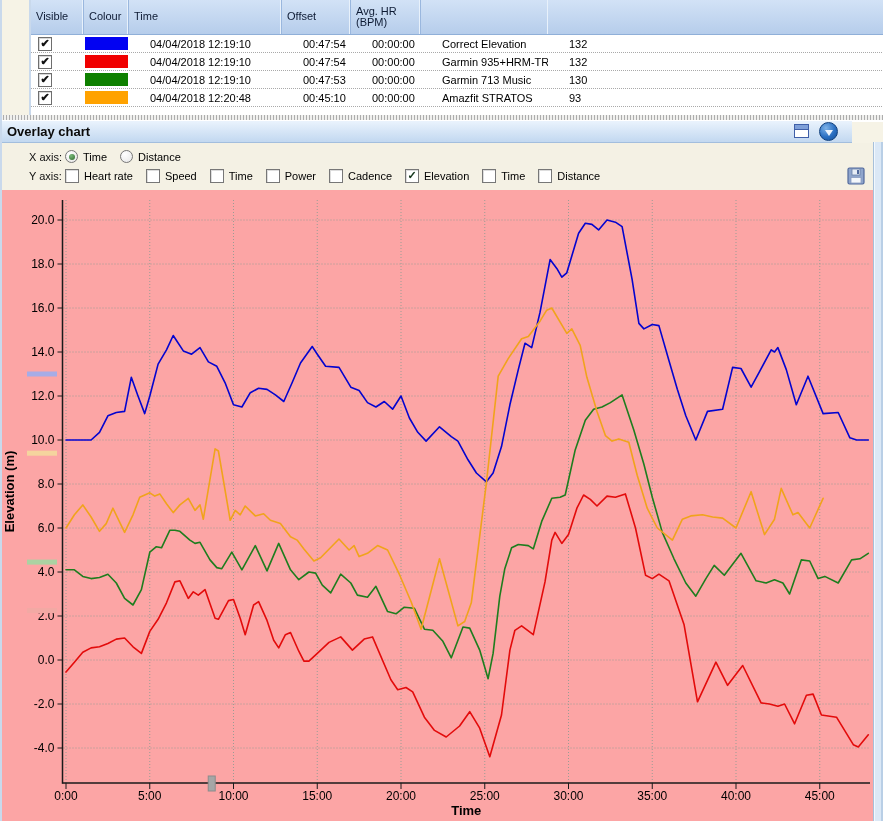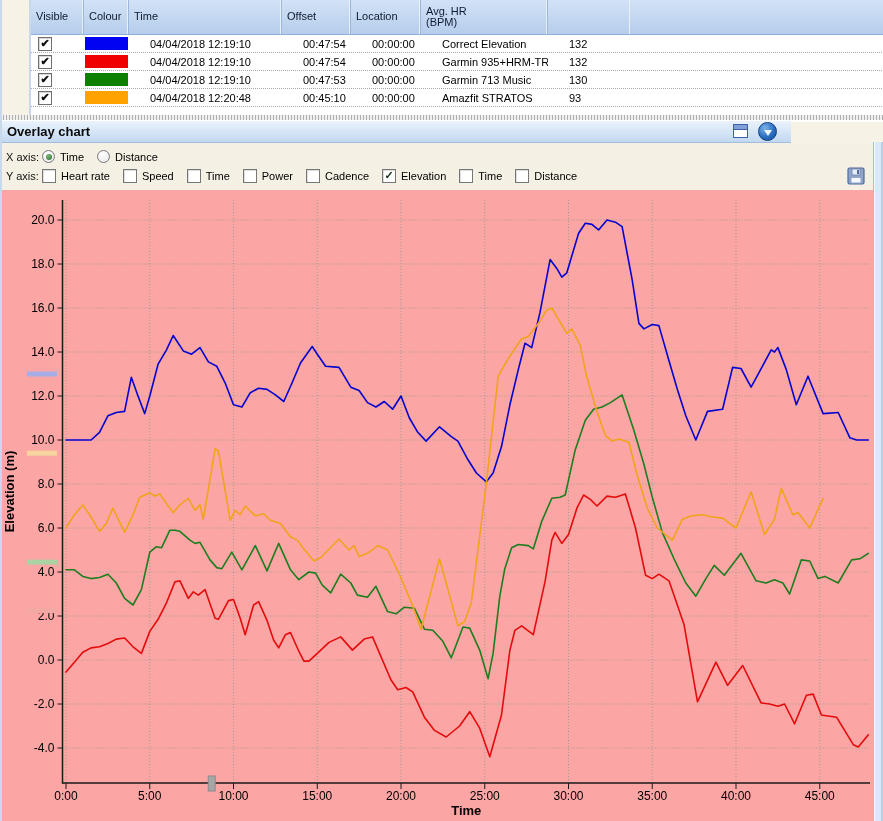--- a/index.html
+++ b/index.html
@@ -15,32 +15,32 @@
   .th{border-right:1px solid #9ab7de;box-shadow:inset -1px 0 0 #e8f1fb;display:flex;align-items:center;padding:1px 0 1px 5px;color:#0d1a33;line-height:11.5px;white-space:pre-line;}
   .tbody .trow{display:grid;grid-template-columns:53px 45px 153px 69px 70px 127px 82px 1fr;height:17px;align-items:center;border-bottom:1px dotted #a9a9a9;background:#fff;}
   .cell{padding-left:21px;white-space:nowrap;overflow:hidden;}
   .cbox{width:12px;height:12px;border:1px solid #6e6e6e;background:#fff;margin-left:7px;display:flex;align-items:center;justify-content:center;box-shadow:inset 1px 1px 0 #d8d8d8;}
   .cbox .mark{font-size:11px;line-height:10px;color:#111;margin-top:-1px;font-weight:bold;}
   .swatch{width:43px;height:13px;margin-left:1px;}
   
   .splitter{position:absolute;left:0;top:115px;width:883px;height:5px;
     background:repeating-linear-gradient(90deg,#adadad 0 1px,#f0f0ee 1px 3px);}
   
-  .overlay-bar{position:absolute;left:0;top:120px;width:791px;height:23px;box-sizing:border-box;
+  .overlay-bar{position:absolute;left:0;top:120px;width:852px;height:23px;box-sizing:border-box;
     background:linear-gradient(#eaf3fd,#c2d8f0);border-top:1px solid #fff;border-bottom:1px solid #a3bedd;}
   .overlay-bar .title{position:absolute;left:7px;top:3px;font-size:13px;font-weight:bold;color:#0a0a0a;}
   .panel-icon{position:absolute;right:43px;top:3px;width:15px;height:14px;border:1px solid #3f5fa8;background:#fff;box-sizing:border-box;}
   .panel-icon::before{content:"";display:block;height:4px;background:#7e9fd8;border-bottom:1px solid #3f5fa8;}
   .collapse-btn{position:absolute;right:14px;top:1px;width:19px;height:19px;border-radius:50%;
     background:radial-gradient(circle at 35% 30%,#7db2e8,#2a6fc2 55%,#134e97);border:1px solid #0f3f7d;box-sizing:border-box;}
   .collapse-btn .tri{position:absolute;left:4.5px;top:7px;width:0;height:0;border-left:4.5px solid transparent;border-right:4.5px solid transparent;border-top:6px solid #eef5fd;}
   
   .controls{position:absolute;left:0;top:143px;width:883px;height:47px;background:#f4f1e4;box-sizing:border-box;padding:4px 0 0 6px;}
   .ctl-row{display:flex;align-items:center;height:19px;}
-  .ctl-label{width:36px;color:#111;}
+  .ctl-label{width:36px;color:#111;margin-left:23px;}
   .radio-item,.check-item{display:flex;align-items:center;margin-right:13px;}
   .radio{width:11px;height:11px;border:1px solid #777;border-radius:50%;background:radial-gradient(circle at 35% 30%,#fff,#e6e6e6);margin-right:5px;position:relative;}
   .radio.sel::after{content:"";position:absolute;left:2.5px;top:2.5px;width:6px;height:6px;border-radius:50%;background:radial-gradient(circle at 35% 30%,#79b979,#2f6b2f);}
   .chk{width:12px;height:12px;border:1px solid #777;background:#fff;margin-right:5px;display:flex;align-items:center;justify-content:center;box-shadow:inset 1px 1px 0 #ddd;}
   .chk .mark{font-size:11px;line-height:10px;color:#15381c;font-weight:bold;margin-top:-1px;}
   .save-btn{position:absolute;right:18px;bottom:5px;width:18px;height:18px;}
   
   .chart-wrap{position:absolute;left:0;top:190px;width:883px;height:631px;background:#fca5a5;}
   .right-strip{position:absolute;right:0;top:142px;width:9px;height:679px;background:#dbe8f6;border-left:1px solid #a7c0da;box-shadow:inset 1px 0 0 #f2f8fe, inset -2px 0 0 #b9cfe6;}
   .left-strip{position:absolute;left:0;top:0;width:2px;height:821px;background:#c9d9ec;}
@@ -50,21 +50,20 @@
 <body>
 
 <div>
 
   <div class="tracks-table">
     <div class="thead">
       <div class="th">Visible</div>
       <div class="th">Colour</div>
       <div class="th">Time</div>
       <div class="th">Offset</div>
-      <div class="th">Location</div>
       <div class="th">Avg. HR
 (BPM)</div>
       <div class="th" style="border-right:none;"></div>
     </div>
     <div class="tbody" id="table-body">
         <div class="trow">
           <div class="cell" style="padding: 0px;">
             <div class="cbox">
               <span class="mark">✔</span>
             </div>

